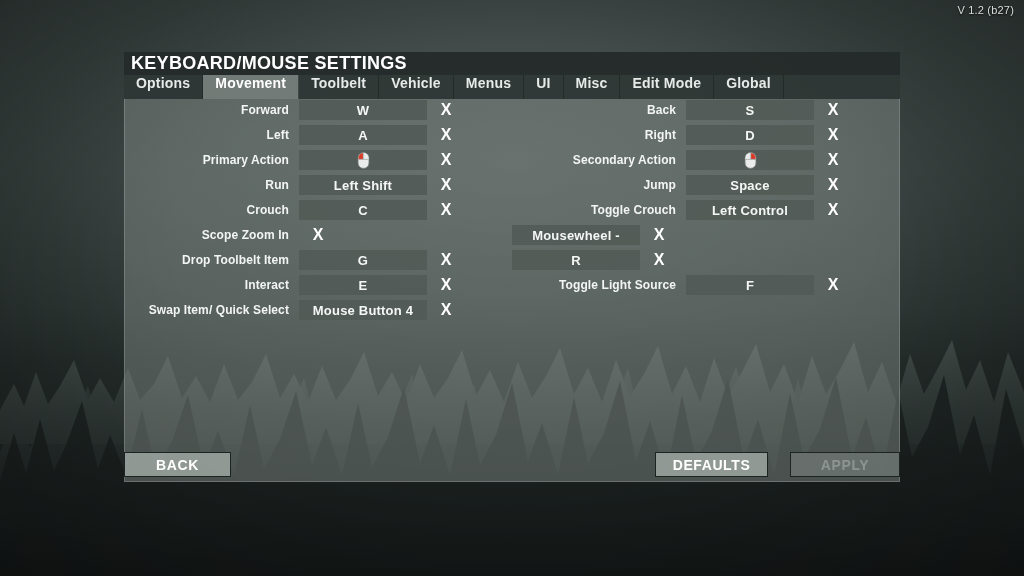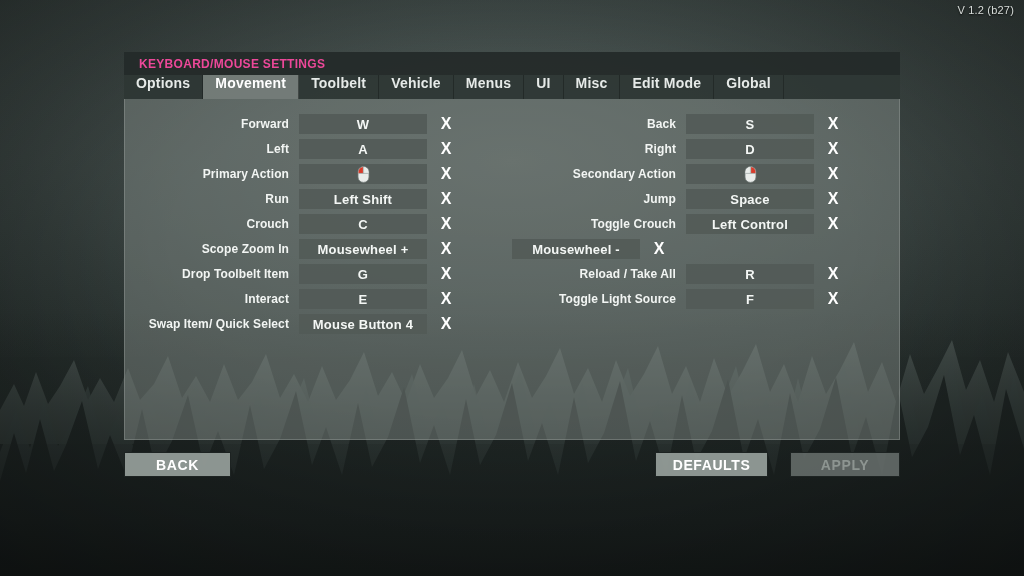--- a/index.html
+++ b/index.html
@@ -77,25 +77,24 @@
   }
 
   #panel-titlebar {
     height: 23px;
     background: rgba(36,42,41,0.93);
     display: flex;
     align-items: center;
     padding-left: 7px;
   }
   #panel-title {
-    font-size: 12px;
-    font-weight: bold;
-    color: #ec4899;
+    font-size: 18px;
+    font-weight: bold;
+    color: #ffffff;
     letter-spacing: 0.3px;
-    margin-left: 8px;
   }
 
   #tab-bar {
     height: 24px;
     background: rgba(46,54,52,0.90);
     display: flex;
     align-items: stretch;
   }
   .tab {
     display: flex;
@@ -113,26 +112,25 @@
   .tab.tab-active {
     background: rgba(141,150,146,0.72);
     color: #ffffff;
   }
   .tab-filler {
     flex: 1;
     border-right: none;
   }
 
   #panel-body {
-    height: 341px;
+    height: 383px;
     background: rgba(135,144,140,0.45);
     border-left: 1px solid rgba(168,176,172,0.35);
     border-right: 1px solid rgba(168,176,172,0.35);
     border-bottom: 1px solid rgba(168,176,172,0.35);
-    padding-top: 14px;
   }
 
   #binding-columns {
     display: flex;
     gap: 0;
   }
   .binding-column {
     width: 50%;
     display: flex;
     flex-direction: column;
@@ -338,23 +336,20 @@
             </div>
             <div class="binding-row">
               <div class="binding-label">Crouch</div>
               <div class="binding-field">
                 <span class="binding-value">C</span>
               </div>
               <div class="clear-binding">X</div>
             </div>
             <div class="binding-row">
               <div class="binding-label">Scope Zoom In</div>
-              <div class="binding-field">
-                <span class="binding-value">Mousewheel +</span>
-              </div>
               <div class="clear-binding">X</div>
             </div>
             <div class="binding-row">
               <div class="binding-label">Drop Toolbelt Item</div>
               <div class="binding-field">
                 <span class="binding-value">G</span>
               </div>
               <div class="clear-binding">X</div>
             </div>
             <div class="binding-row">
@@ -416,21 +411,20 @@
               </div>
               <div class="clear-binding">X</div>
             </div>
             <div class="binding-row">
               <div class="binding-field">
                 <span class="binding-value">Mousewheel -</span>
               </div>
               <div class="clear-binding">X</div>
             </div>
             <div class="binding-row">
-              <div class="binding-label">Reload / Take All</div>
               <div class="binding-field">
                 <span class="binding-value">R</span>
               </div>
               <div class="clear-binding">X</div>
             </div>
             <div class="binding-row">
               <div class="binding-label">Toggle Light Source</div>
               <div class="binding-field">
                 <span class="binding-value">F</span>
               </div>

